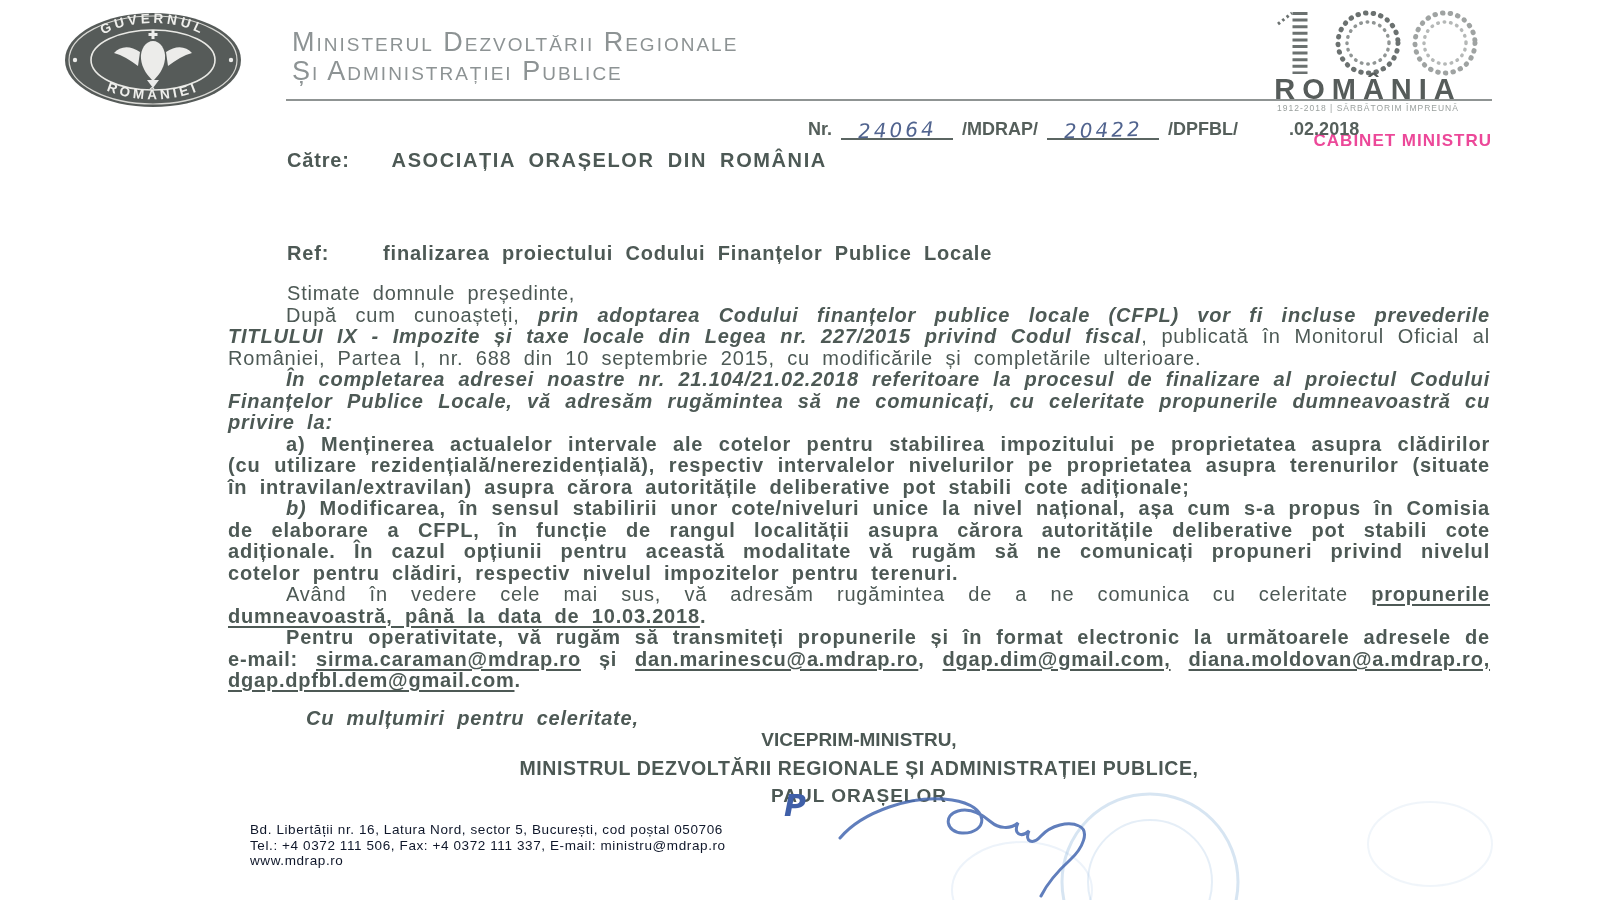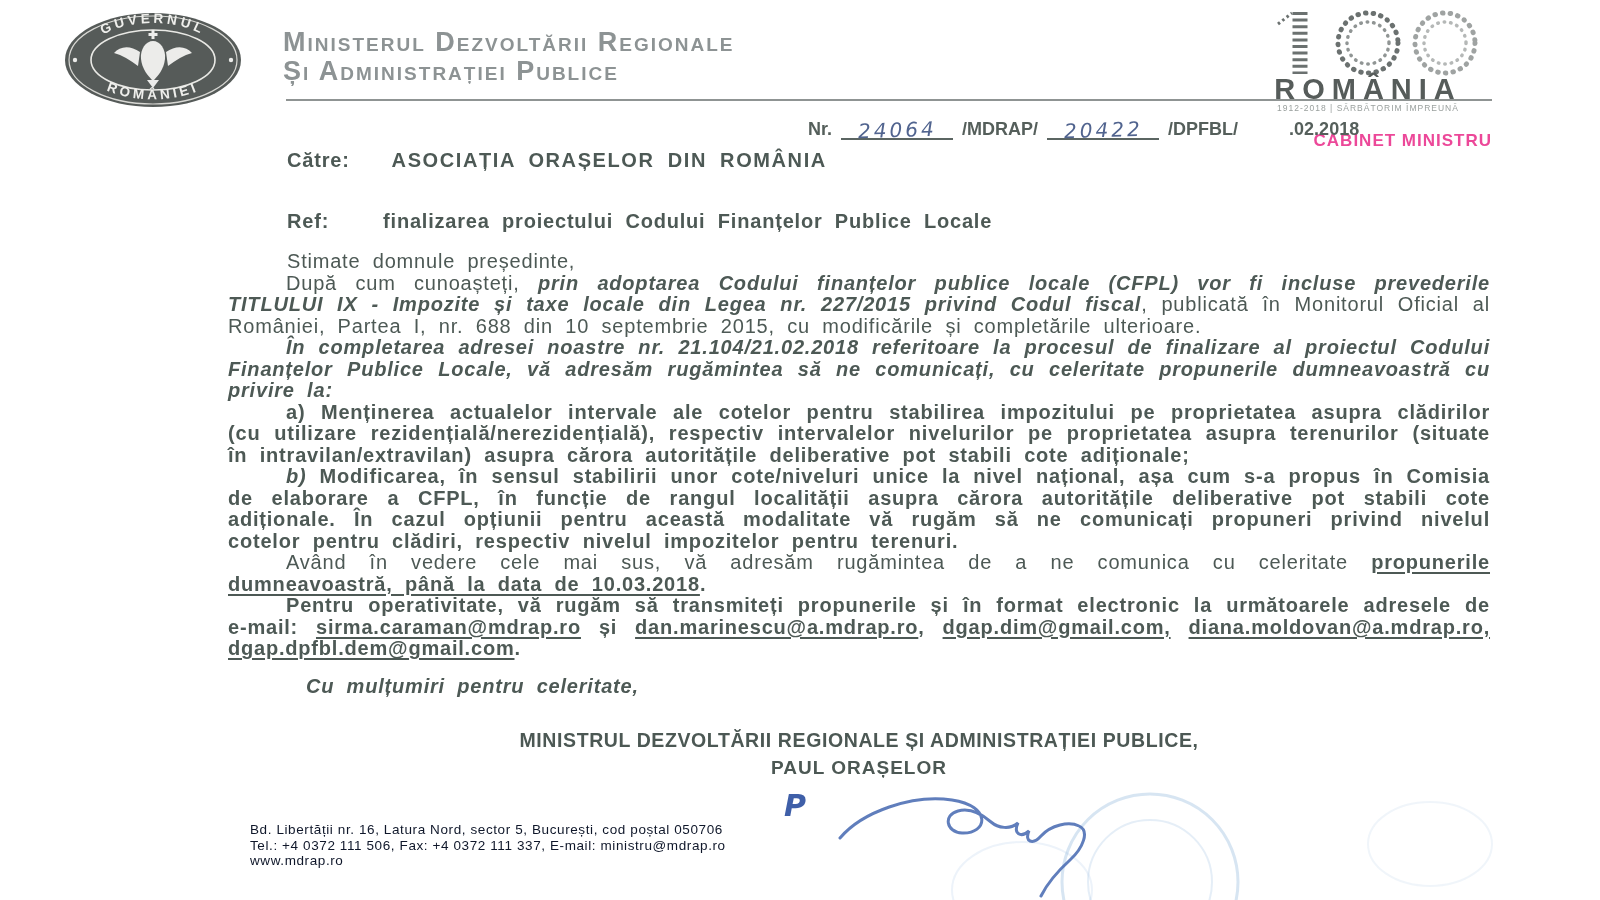--- a/index.html
+++ b/index.html
@@ -3,23 +3,23 @@
 <meta charset="utf-8">
 <style>
   html,body{margin:0;padding:0;background:#e8e8e8;}
   .page{
     position:relative;width:1600px;height:900px;background:#ffffff;
     font-family:"Liberation Sans",sans-serif;color:#4d5955;overflow:hidden;
   }
   
   .seal{position:absolute;left:62px;top:10px;width:182px;height:100px;}
   .ministry{
-    position:absolute;left:283px;top:28px;
+    position:absolute;left:292px;top:28px;
     font-variant:small-caps;font-size:27px;line-height:29px;
-    letter-spacing:2px;color:#8d9394;font-weight:700;
+    letter-spacing:2px;color:#8d9394;font-weight:400;
   }
   .centenary{position:absolute;left:1238px;top:6px;width:260px;text-align:center;}
   .cent-digits{width:256px;height:70px;display:block;margin:0 auto;}
   .cent-name{font-size:29px;font-weight:bold;color:#565c5a;letter-spacing:7px;line-height:26px;}
   .cent-tag{font-size:8.5px;color:#9aa09e;letter-spacing:1px;margin-top:1px;}
   .hr-rule{position:absolute;left:286px;top:99px;width:1206px;height:2px;background:#8f9493;}
   .cabinet{
     position:absolute;right:108px;top:103px;
     font-size:17px;font-weight:bold;color:#ec4899;letter-spacing:1px;margin-top:28px;
   }
@@ -38,21 +38,21 @@
   }
   .reg-date{padding-left:46px;}
   
   .body{
     position:absolute;left:228px;top:150px;width:1262px;
     font-size:20px;line-height:21.5px;letter-spacing:0.8px;word-spacing:6px;
   }
   .addr,.refline{padding-left:59px;}
   .lbl{font-weight:bold;}
   .addr .val{font-weight:bold;letter-spacing:1.6px;margin-left:42px;}
-  .refline{margin-top:39px;}
+  .refline{margin-top:71px;}
   .refline .val{font-weight:bold;margin-left:54px;}
   .salut{margin-top:19px;padding-left:59px;font-weight:normal;}
   .para{margin:0;text-align:justify;text-indent:58px;}
   .b{font-weight:bold;}
   .bi{font-weight:bold;font-style:italic;}
   .u{text-decoration:underline;text-underline-offset:3px;}
   .closing{text-indent:78px;margin-top:16px;}
   
   .sig-block{
     position:absolute;left:228px;top:726px;width:1262px;text-align:center;
@@ -157,20 +157,21 @@
     <p class="para b"><span class="bi">b)</span><span> Modificarea, în sensul stabilirii unor cote/niveluri unice la nivel național, așa cum s-a propus în Comisia de elaborare a CFPL, în funcție de rangul localității asupra cărora autoritățile deliberative pot stabili cote adiționale. În cazul opțiunii pentru această modalitate vă rugăm să ne comunicați propuneri privind nivelul cotelor pentru clădiri, respectiv nivelul impozitelor pentru terenuri.</span></p>
 
     <p class="para"><span>Având în vedere cele mai sus, vă adresăm rugămintea de a ne comunica cu celeritate </span><span class="b u">propunerile dumneavoastră, până la data de 10.03.2018</span><span class="b">.</span></p>
 
     <p class="para b"><span>Pentru operativitate, vă rugăm să transmiteți propunerile și în format electronic la următoarele adresele de e-mail: </span><span class="u">sirma.caraman@mdrap.ro</span><span> și </span><span class="u">dan.marinescu@a.mdrap.ro</span><span>, </span><span class="u">dgap.dim@gmail.com,</span><span> </span><span class="u">diana.moldovan@a.mdrap.ro,</span><span> </span><span class="u">dgap.dpfbl.dem@gmail.com</span><span>.</span></p>
 
     <p class="para bi closing">Cu mulțumiri pentru celeritate,</p>
   </div>
 
   <div class="sig-block">
+    <div class="l1">VICEPRIM-MINISTRU,</div>
     <div class="l2">MINISTRUL DEZVOLTĂRII REGIONALE ȘI ADMINISTRAȚIEI PUBLICE,</div>
     <div class="l3">PAUL ORAȘELOR</div>
   </div>
 
   <svg class="sig-art" viewBox="0 0 760 128" aria-hidden="true">
     <circle class="stamp" cx="380" cy="110" r="88" stroke-width="3" opacity="0.28"></circle>
     <circle class="stamp" cx="380" cy="110" r="62" stroke-width="2" opacity="0.18"></circle>
     <ellipse class="stamp" cx="252" cy="118" rx="70" ry="48" stroke-width="2" opacity="0.12"></ellipse>
     <ellipse class="stamp" cx="660" cy="72" rx="62" ry="42" stroke-width="2" opacity="0.10"></ellipse>
     <text class="hw-p" x="14" y="44">P</text>

